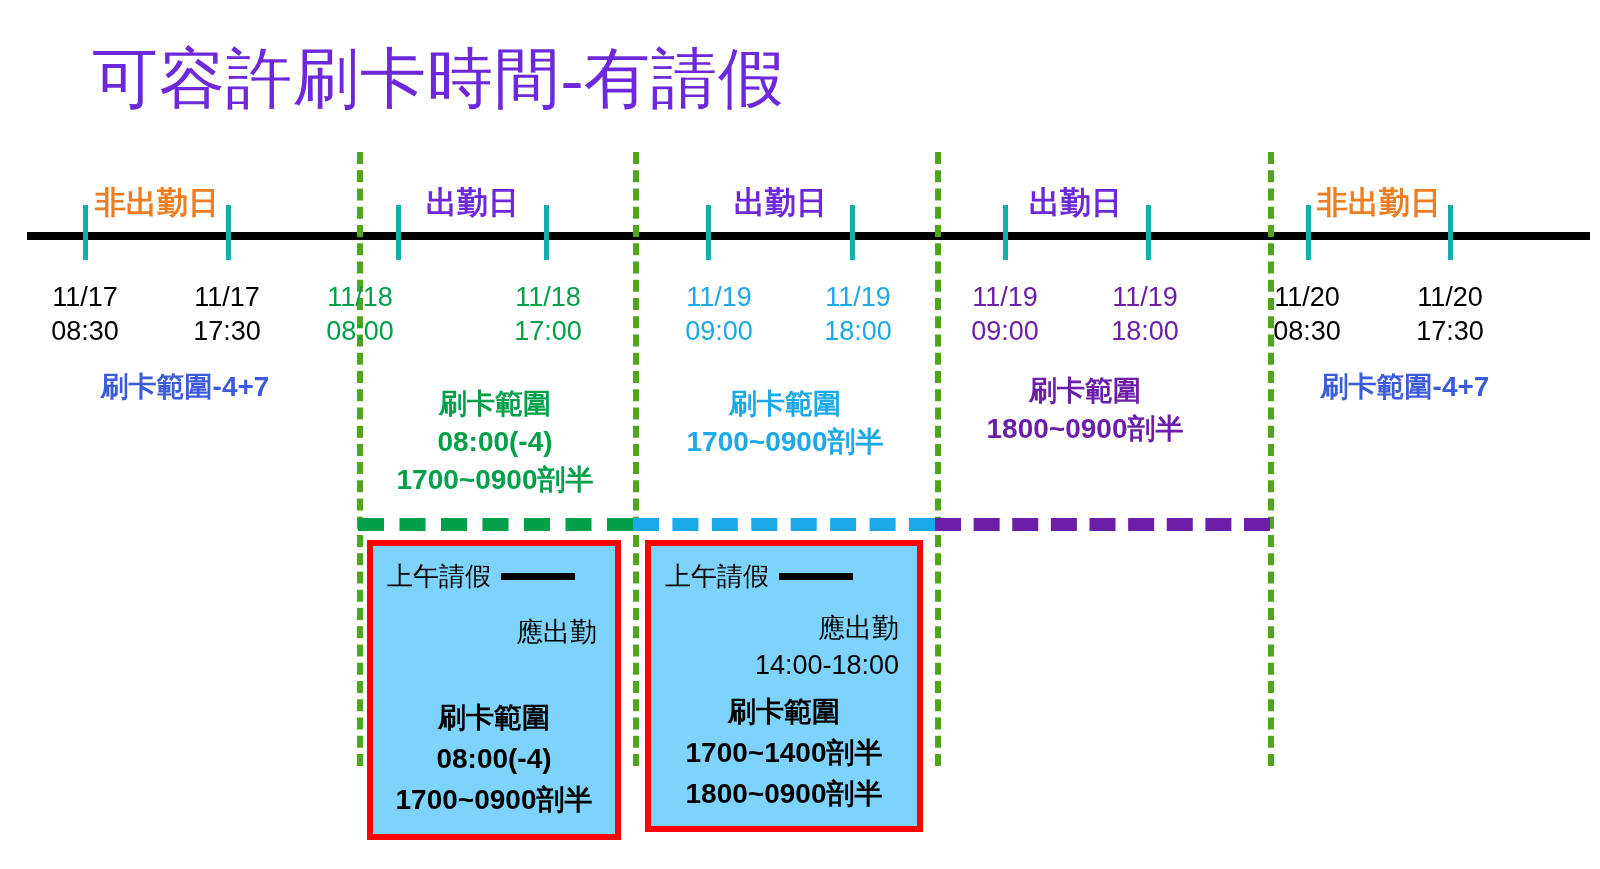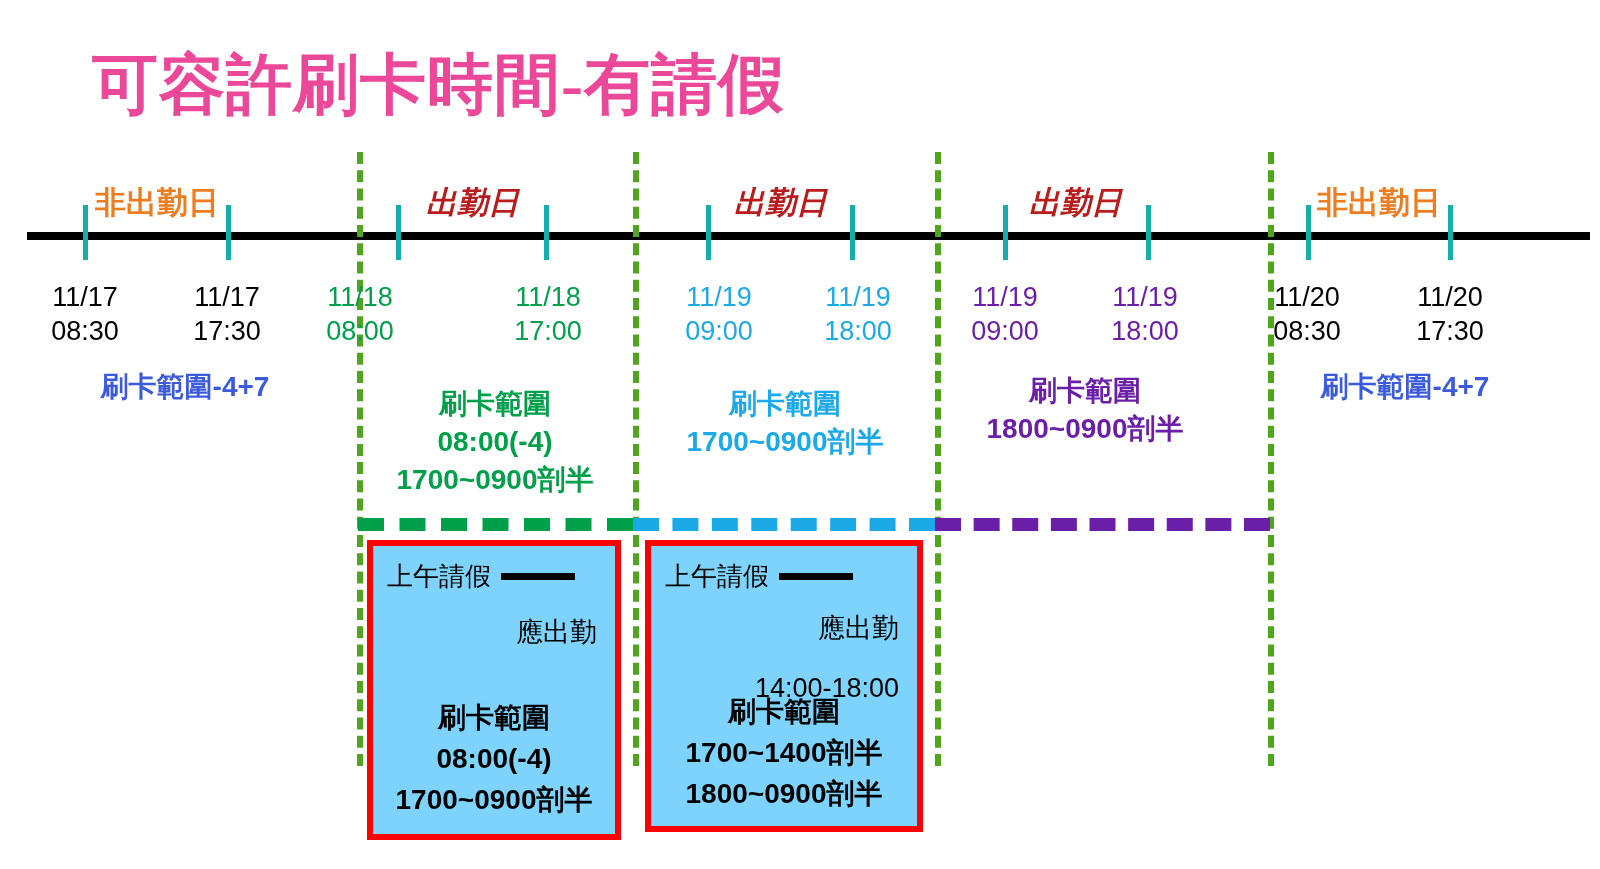--- a/index.html
+++ b/index.html
@@ -5,23 +5,23 @@
   html,body{margin:0;padding:0;}
   body{
     width:1600px;height:869px;background:#ffffff;position:relative;
     font-family:"Liberation Sans","DejaVu Sans",sans-serif;
     overflow:hidden;
   }
   #stage{position:absolute;left:0;top:0;width:1600px;height:869px;}
 
   
   .title{
-    position:absolute;left:92px;top:48px;
+    position:absolute;left:92px;top:42px;
     font-family:"Liberation Serif","DejaVu Serif",serif;
-    font-size:66px;line-height:74px;font-weight:700;color:#ec4899;
+    font-size:66px;line-height:74px;font-weight:400;color:#6d28d9;
     letter-spacing:1px;white-space:nowrap;
   }
 
   
   .axis-line{
     position:absolute;left:27px;top:232px;width:1563px;height:8px;
     background:#000000;
   }
   .tick{
     position:absolute;width:5px;height:55px;background:#14AFAC;top:205px;
@@ -32,21 +32,21 @@
     position:absolute;width:0;top:152px;height:614px;
     border-left:6px dashed #4FA51C;
   }
 
   
   .day-label{
     position:absolute;top:186px;
     font-size:31px;font-weight:bold;line-height:34px;
     white-space:nowrap;text-align:center;
   }
-  .day-label.work{color:#b91c1c;font-style:italic;}
+  .day-label.work{color:#6d28d9;}
   .day-label.off{color:#ED7D21;}
 
   
   .stamp{
     position:absolute;top:280px;
     font-size:27px;line-height:34px;font-weight:400;
     white-space:nowrap;text-align:center;width:120px;
   }
   .stamp .d{display:block;}
   .stamp .t{display:block;}
@@ -191,19 +191,19 @@
     <div class="lb-body" style="top:193px;">08:00(-4)</div>
     <div class="lb-body" style="top:234px;">1700~0900剖半</div>
   </div>
 
   <div class="leavebox" style="left:645px;top:540px;width:278px;height:292px;">
     <div class="lb-head">
       <span>上午請假</span>
       <span class="lb-rule"></span>
     </div>
     <div class="lb-sub r" style="top:64px;">應出勤</div>
-    <div class="lb-sub r" style="top:101px;margin-top:23px;">14:00-18:00</div>
+    <div class="lb-sub r" style="top:101px;">14:00-18:00</div>
     <div class="lb-body" style="top:146px;">刷卡範圍</div>
     <div class="lb-body" style="top:187px;">1700~1400剖半</div>
     <div class="lb-body" style="top:228px;">1800~0900剖半</div>
   </div>
 
 </div>
 
 </body></html>

